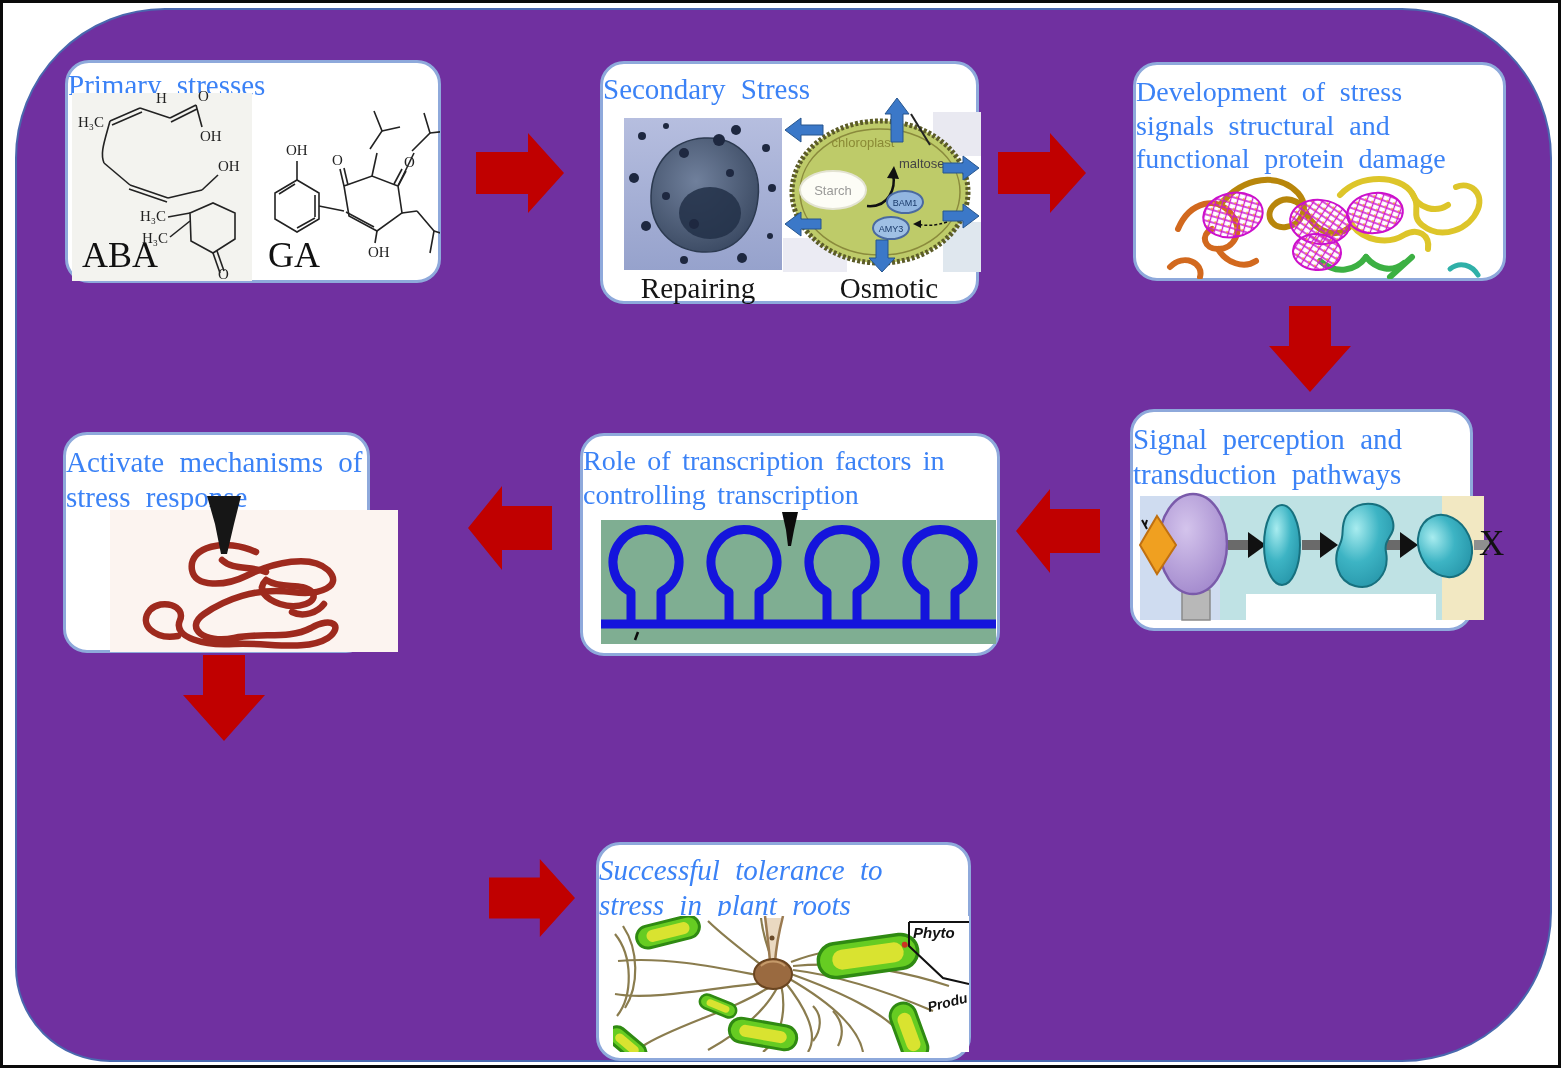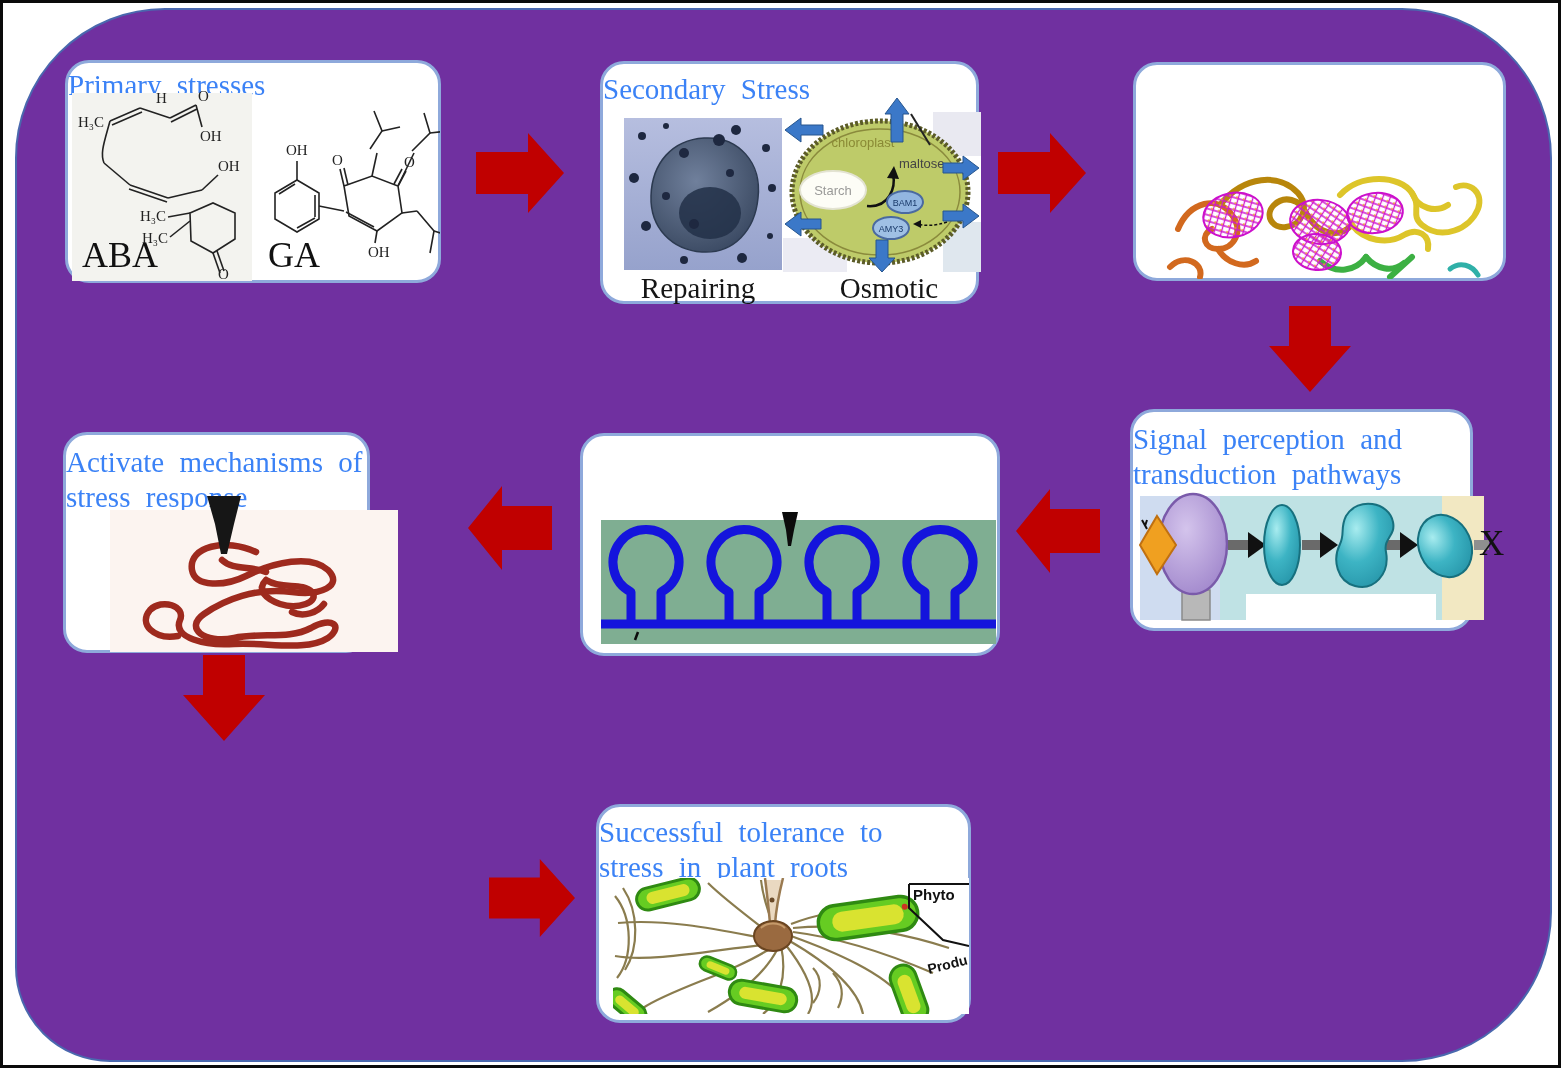--- a/index.html
+++ b/index.html
@@ -157,20 +157,23 @@
         <polygon points="196,104 180,92 180,99 160,99 160,109 180,109 180,116"></polygon>
         <polygon points="2,112 18,100 18,107 38,107 38,117 18,117 18,124"></polygon>
         <polygon points="99,160 86,146 93,146 93,128 105,128 105,146 112,146"></polygon>
       </g>
     </svg>
     <div class="sublabel" style="left:10px;top:208px;width:170px;">Repairing</div>
     <div class="sublabel" style="left:202px;top:208px;width:168px;font-family:Liberation Serif, serif;">Osmotic</div>
   </div>
 
   <div class="box" style="left:1130px;top:59px;width:373px;height:219px;">
+    <div class="title" style="top:10px;font-size:28px;">Development of stress
+signals structural and
+functional protein damage</div>
     <svg class="imgblock" style="left:24px;top:102px;" width="330" height="112" viewBox="0 0 330 112">
       <defs>
         <pattern id="meshp" width="7" height="6" patternUnits="userSpaceOnUse" patternTransform="rotate(28)">
           <path d="M0,3 H7 M3.5,0 V6" stroke="#d018d0" stroke-width="1.3" fill="none"></path>
           <circle cx="2" cy="2" r="1" fill="#f0a030"></circle>
         </pattern>
       </defs>
       <g fill="none" stroke-linecap="round">
         <g stroke="#d2691e" stroke-width="6">
           <path d="M18,62 C30,34 58,28 72,48 C84,64 74,82 58,82 C44,82 40,68 52,62"></path>
@@ -237,20 +240,22 @@
       </g>
       <ellipse cx="142" cy="51" rx="18" ry="40" fill="url(#tealg)" stroke="#17707e" stroke-width="2"></ellipse>
       <path d="M206,22 C218,2 249,8 253,28 C256,42 243,44 246,58 C250,80 234,97 215,92 C197,87 192,66 200,50 C205,40 200,34 206,22 Z" fill="url(#tealg)" stroke="#17707e" stroke-width="2"></path>
       <ellipse cx="305" cy="52" rx="26" ry="32" transform="rotate(-24 305 52)" fill="url(#tealg)" stroke="#17707e" stroke-width="2"></ellipse>
       <rect x="334" y="46" width="15" height="10" fill="#8f8f8f"></rect>
     </svg>
     <div class="xlabel" style="left:346px;top:112px;">X</div>
   </div>
 
   <div class="box" style="left:577px;top:430px;width:420px;height:223px;">
+    <div class="title" style="top:8px;font-size:28px;word-spacing:.16em;">Role of transcription factors in
+controlling transcription</div>
     <svg class="imgblock" style="left:18px;top:84px;overflow:visible;" width="395" height="124" viewBox="0 0 395 124">
       <rect width="395" height="124" fill="#7fae92"></rect>
       <g fill="none" stroke="#1414dc" stroke-width="9" stroke-linejoin="round">
         <path d="M0,104 H395"></path>
         <path d="M30,104 V72 A33,33 0 1 1 60,72 V104"></path>
         <path d="M128,104 V72 A33,33 0 1 1 158,72 V104"></path>
         <path d="M226,104 V72 A33,33 0 1 1 256,72 V104"></path>
         <path d="M324,104 V72 A33,33 0 1 1 354,72 V104"></path>
       </g>
       <polygon points="181,-8 197,-8 193,10 190,26 187,26 185,10" fill="#0c0c0c"></polygon>
@@ -267,21 +272,21 @@
         <path d="M150,58 C120,44 82,52 86,76 C89,94 120,92 140,82 C168,68 205,60 222,76 C238,92 214,102 186,98 C150,93 118,106 98,120 C78,134 98,150 128,144 C156,138 182,146 205,134 C226,122 238,132 222,144 C200,158 160,148 128,150 C100,152 66,144 74,126 C80,112 56,104 44,116 C32,130 48,146 72,142"></path>
         <path d="M160,86 C176,96 196,88 206,98 C214,108 192,116 174,110 C160,105 150,96 160,86"></path>
         <path d="M116,66 C126,76 146,72 160,78"></path>
         <path d="M186,118 C198,124 212,118 218,110"></path>
       </g>
       <polygon points="101,2 135,2 128,30 121,60 115,60 109,30" fill="#161616"></polygon>
     </svg>
   </div>
 
 
-  <div class="box" style="left:593px;top:801px;width:375px;height:219px;">
+  <div class="box" style="left:593px;top:839px;width:375px;height:219px;font-style:italic;">
     <div class="title" style="top:8px;">Successful tolerance to
 stress in plant roots</div>
     <svg class="imgblock" style="left:14px;top:71px;" width="356" height="136" viewBox="0 0 356 136">
       <rect width="356" height="136" fill="#ffffff"></rect>
       <g fill="none" stroke="#8a7c4e" stroke-width="2.2">
         <path d="M160,62 C120,55 60,40 5,45"></path>
         <path d="M160,66 C110,70 40,85 2,78"></path>
         <path d="M158,70 C120,95 60,110 30,130"></path>
         <path d="M165,70 C150,100 120,120 95,134"></path>
         <path d="M168,68 C175,100 165,125 150,136"></path>

